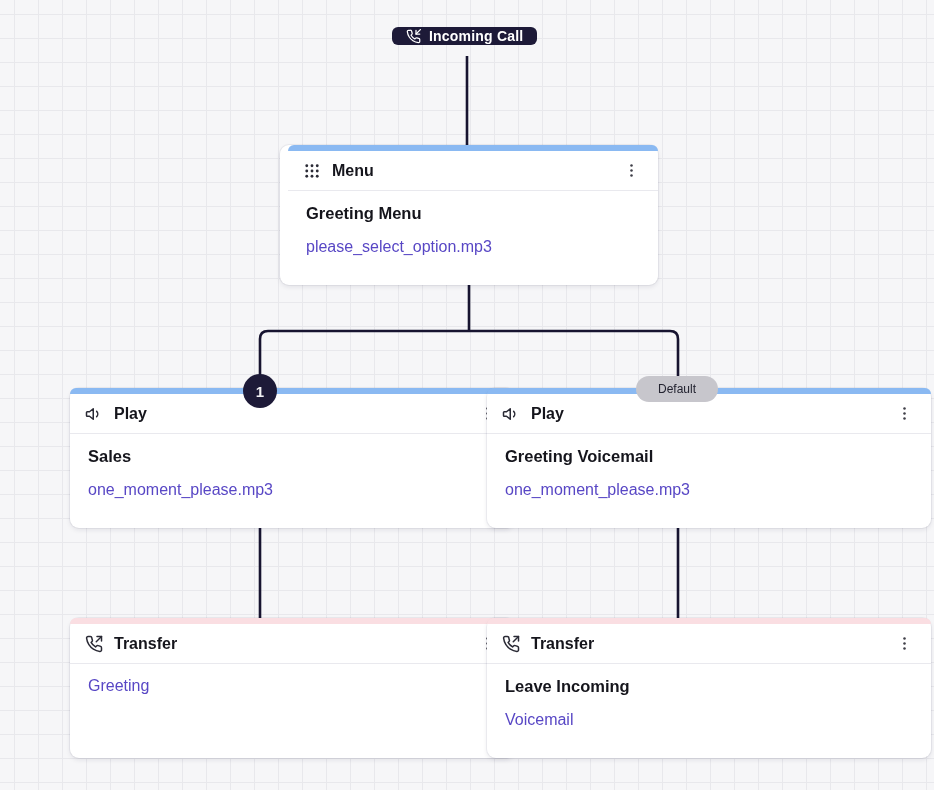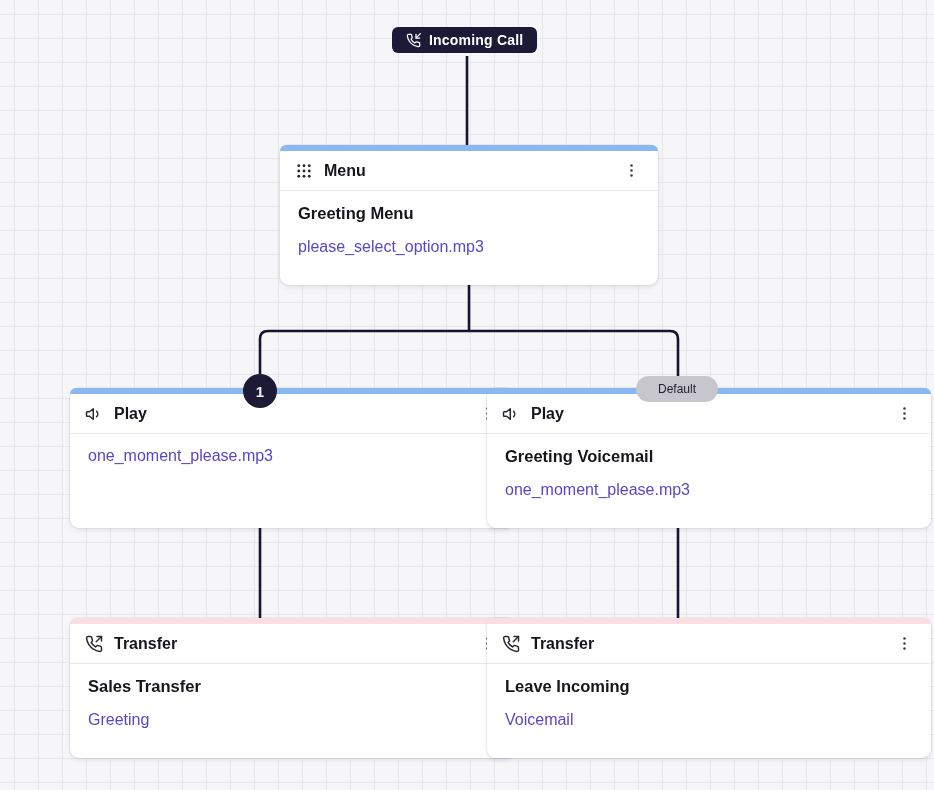--- a/index.html
+++ b/index.html
@@ -20,33 +20,33 @@
     background-image:
       linear-gradient(#e8e8ec 1px, transparent 1px),
       linear-gradient(90deg, #e8e8ec 1px, transparent 1px);
     background-size:24px 24px;
     background-position:-10px 14px;
   }
   svg.connectors{position:absolute;left:0;top:0;width:934px;height:790px;z-index:1;}
   svg.connectors path{stroke:var(--line-dark);stroke-width:2.6;fill:none;}
 
   .start-badge{
-    position:absolute;left:392px;top:27px;height:26px;z-index:2;
+    position:absolute;left:392px;top:27px;height:18px;z-index:2;
     display:inline-flex;align-items:center;gap:8px;padding:0 14px;
     background:var(--node-dark);border-radius:6px;color:#fff;cursor:pointer;
   }
   .start-badge .label{font-size:14px;font-weight:600;letter-spacing:.2px;white-space:nowrap;}
   .start-badge svg{width:15px;height:15px;}
 
   .card{
     position:absolute;width:444px;height:140px;z-index:2;
     background:#fff;border-radius:9px;cursor:pointer;
     box-shadow:0 0 0 1px rgba(25,25,50,.05), 0 2px 5px rgba(25,25,50,.09);
   }
-  .card.menu-card{width:378px;}
+  .card.menu-card{width:378px;padding-left:8px;}
   .accent{height:6px;border-radius:9px 9px 0 0;}
   .accent.blue{background:var(--accent-blue);}
   .accent.pink{background:var(--accent-pink);}
   .card-header{
     display:flex;align-items:center;gap:11px;height:40px;padding:0 15px;
     border-bottom:1px solid #e9e9ee;
   }
   .card-header .type-icon{width:18px;height:18px;color:#2a2a35;display:flex;align-items:center;}
   .card-header .type-icon svg{width:18px;height:18px;}
   .card-title{font-size:16px;font-weight:700;color:var(--text-dark);}
@@ -134,20 +134,21 @@
       <span class="card-title">Play</span>
       <button class="kebab">
         <svg viewBox="0 0 24 24" fill="currentColor">
           <circle cx="12" cy="5" r="1.8"></circle>
             <circle cx="12" cy="12" r="1.8"></circle>
             <circle cx="12" cy="19" r="1.8"></circle>
         </svg>
       </button>
     </div>
     <div class="card-body">
+      <div class="node-name">Sales</div>
       <a class="node-link">one_moment_please.mp3</a>
     </div>
   </div>
 
   <div class="card" style="left:487px;top:388px;">
     <div class="accent blue"></div>
     <div class="card-header">
       <span class="type-icon">
         <svg viewBox="0 0 24 24" fill="none" stroke="currentColor" stroke-width="2" stroke-linecap="round" stroke-linejoin="round">
           <path d="M11 5 6 9H3a1 1 0 0 0-1 1v4a1 1 0 0 0 1 1h3l5 4z"></path>
@@ -182,21 +183,20 @@
       <span class="card-title">Transfer</span>
       <button class="kebab">
         <svg viewBox="0 0 24 24" fill="currentColor">
           <circle cx="12" cy="5" r="1.8"></circle>
             <circle cx="12" cy="12" r="1.8"></circle>
             <circle cx="12" cy="19" r="1.8"></circle>
         </svg>
       </button>
     </div>
     <div class="card-body">
-      <div class="node-name">Sales Transfer</div>
       <a class="node-link">Greeting</a>
     </div>
   </div>
 
   <div class="card" style="left:487px;top:618px;">
     <div class="accent pink"></div>
     <div class="card-header">
       <span class="type-icon">
         <svg viewBox="0 0 24 24" fill="none" stroke="currentColor" stroke-width="2" stroke-linecap="round" stroke-linejoin="round">
           <polyline points="22 8 22 2 16 2"></polyline>

